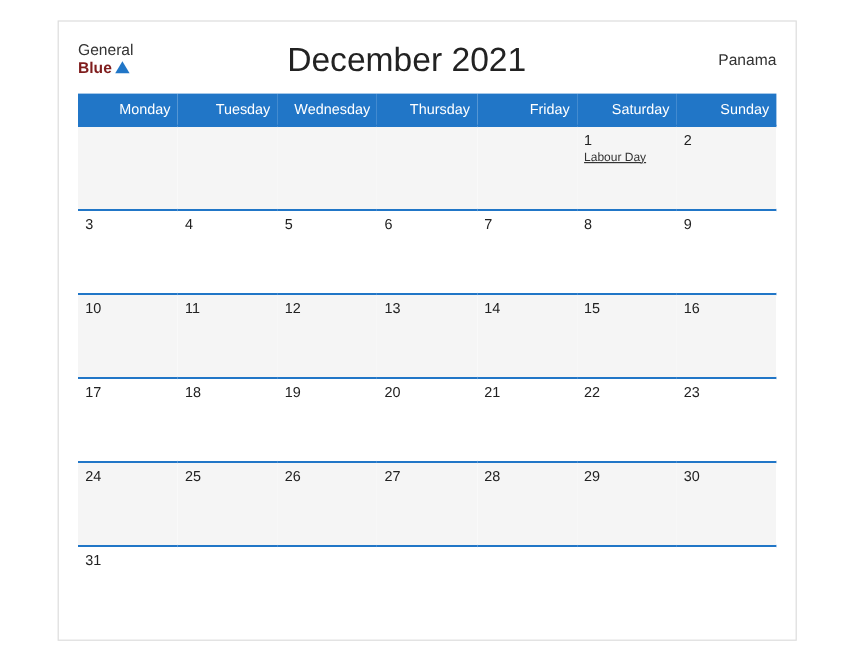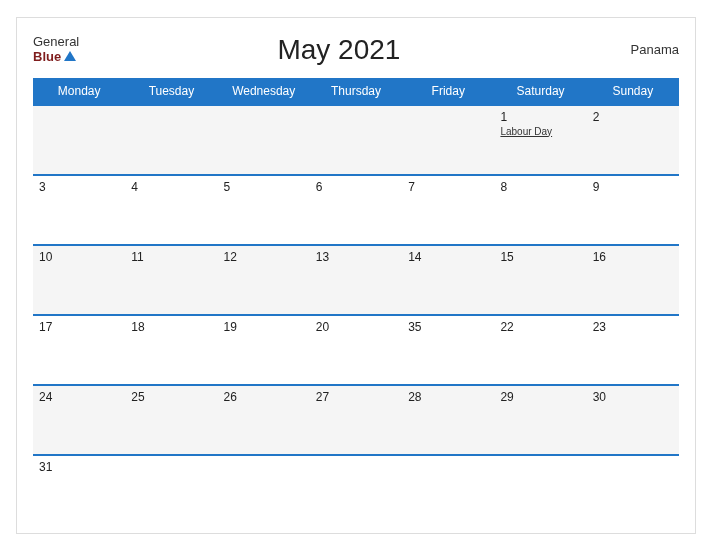--- a/index.html
+++ b/index.html
@@ -7,21 +7,21 @@
       background: #fff;
       font-family: Arial, sans-serif;
       display: flex;
       justify-content: center;
       align-items: center;
       width: 712px;
       height: 550px;
       overflow: hidden;
     }
     .calendar-container {
-      width: 680px;
+      width: 616px;
       background: #fff;
       border: 1px solid #ddd;
       padding: 16px 16px 8px 16px;
     }
     .calendar-header {
       display: flex;
       align-items: center;
       justify-content: space-between;
       margin-bottom: 12px;
       position: relative;
@@ -69,21 +69,21 @@
     .calendar-grid {
       width: 100%;
       border-collapse: collapse;
     }
     .calendar-grid th {
       background: #2176c7;
       color: #fff;
       font-size: 12px;
       font-weight: normal;
       padding: 6px 6px;
-      text-align: center;
+      text-align: right;
       border: none;
     }
     .calendar-grid td {
       vertical-align: top;
       padding: 4px 6px 16px 6px;
       font-size: 12px;
       color: #222;
       width: calc(100%/7);
       min-height: 60px;
       height: 70px;
@@ -121,21 +121,21 @@
 
 <div class="calendar-container">
   <div class="calendar-header">
     <div class="logo">
       <span class="logo-general">General</span>
       <span class="logo-blue">
         <span>Blue</span>
         <span class="logo-triangle"></span>
       </span>
     </div>
-    <div class="calendar-title">May 2021</div>
+    <div class="calendar-title">December 2021</div>
     <div class="calendar-country">Panama</div>
   </div>
 
   <table class="calendar-grid">
     <thead>
       <tr>
       <th>Monday</th>
           <th>Tuesday</th>
           <th>Wednesday</th>
           <th>Thursday</th>
@@ -212,21 +212,21 @@
           <td>
             <span class="day-number">18</span>
           </td>
           <td>
             <span class="day-number">19</span>
           </td>
           <td>
             <span class="day-number">20</span>
           </td>
           <td>
-            <span class="day-number">35</span>
+            <span class="day-number">21</span>
           </td>
           <td>
             <span class="day-number">22</span>
           </td>
           <td>
             <span class="day-number">23</span>
           </td>
         </tr>
         <tr class="week-row">
           <td>

